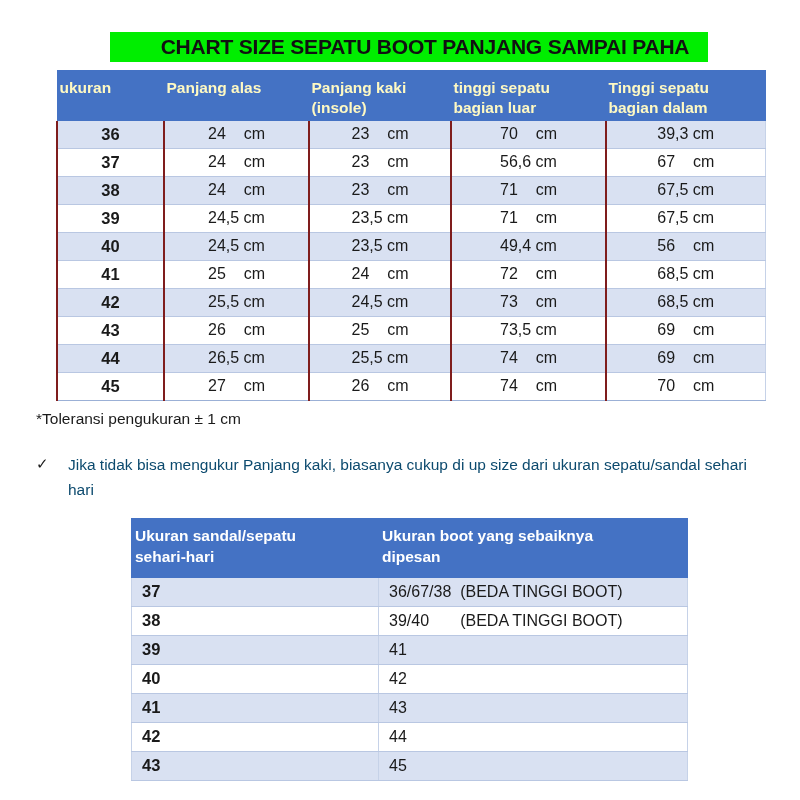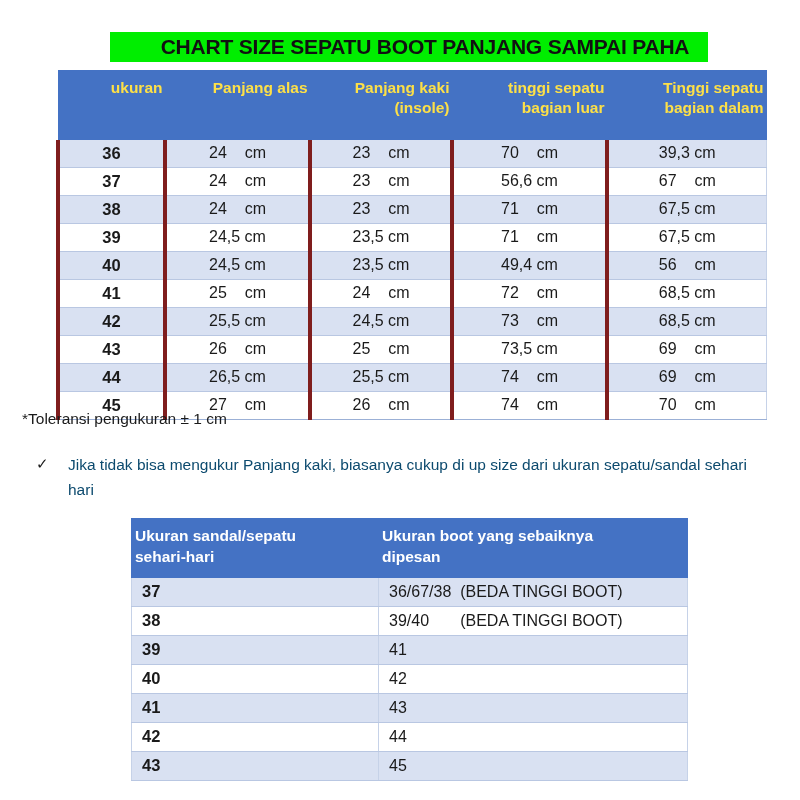--- a/index.html
+++ b/index.html
@@ -51,36 +51,36 @@
     border-collapse: collapse;
     table-layout: fixed;
   }
   .table-main th,
   .table-main td {
     padding: 0;
     margin: 0;
   }
   .table-main thead th {
     background: #4472C4;
-    color: #fde047;
+    color: #fef9c3;
     font-size: 15.5px;
     font-weight: bold;
-    text-align: right;
+    text-align: left;
     vertical-align: top;
-    padding: 8px 2px 21px 2px;
+    padding: 8px 2px 2px 2px;
     line-height: 1.32;
     border-left: 1px solid #4472C4;
     border-right: 1px solid #4472C4;
   }
   .table-main tbody td {
     font-size: 16px;
     text-align: center;
     height: 27px;
     border-bottom: 1px solid #b9c7e2;
-    border-left: 4px solid #7f1d1d;
+    border-left: 2px solid #7f1d1d;
     border-right: 1px solid #c6d2e8;
     color: #1a1a1a;
     white-space: pre;
   }
   .table-main tbody tr.odd td {
     background: #d9e1f2;
   }
   .table-main tbody tr.even td {
     background: #ffffff;
   }
@@ -95,21 +95,21 @@
   
   .col-a { width: 107px; }
   .col-b { width: 145px; }
   .col-c { width: 142px; }
   .col-d { width: 155px; }
   .col-e { width: 159px; }
 
   
   .note-tolerance {
     position: absolute;
-    left: 22px;
+    left: 36px;
     top: 410px;
     font-size: 15.5px;
     color: #1a1a1a;
     white-space: nowrap;
   }
 
   
   .note-bullet {
     position: absolute;
     left: 36px;

